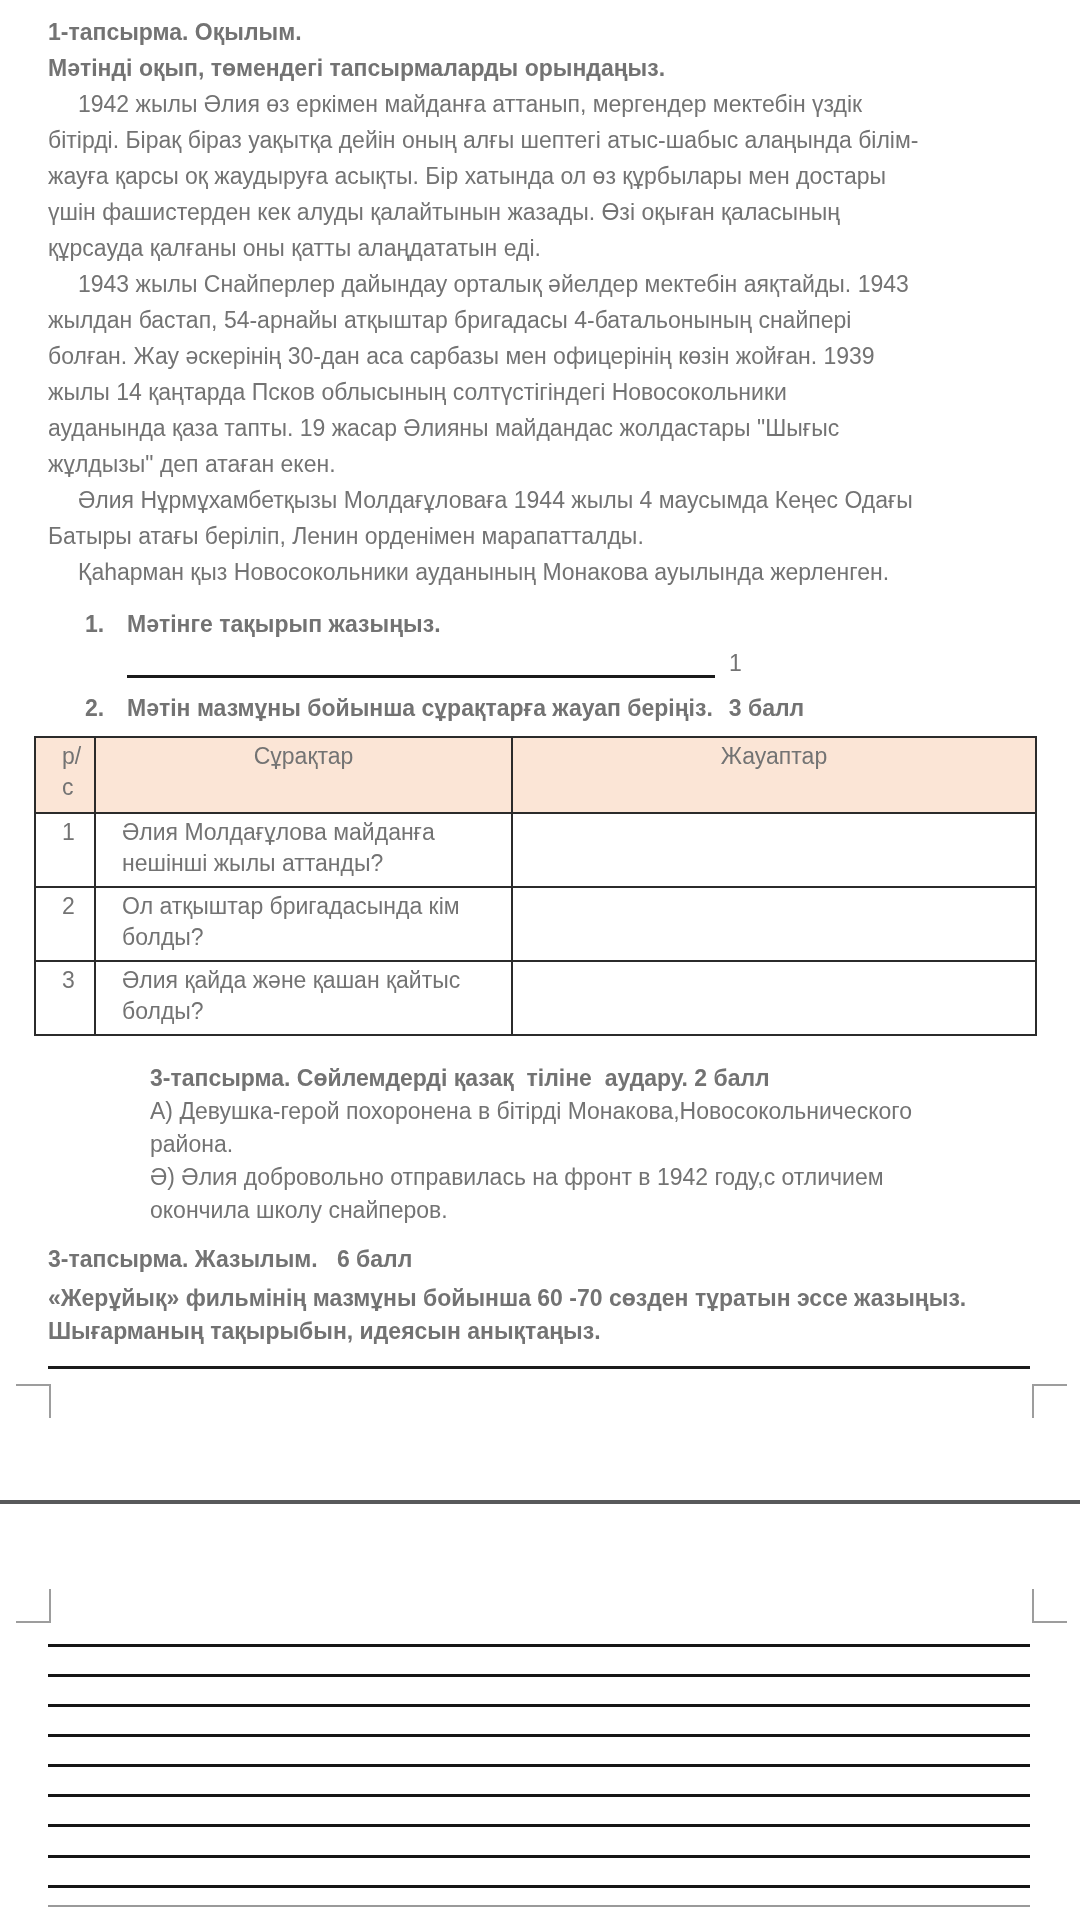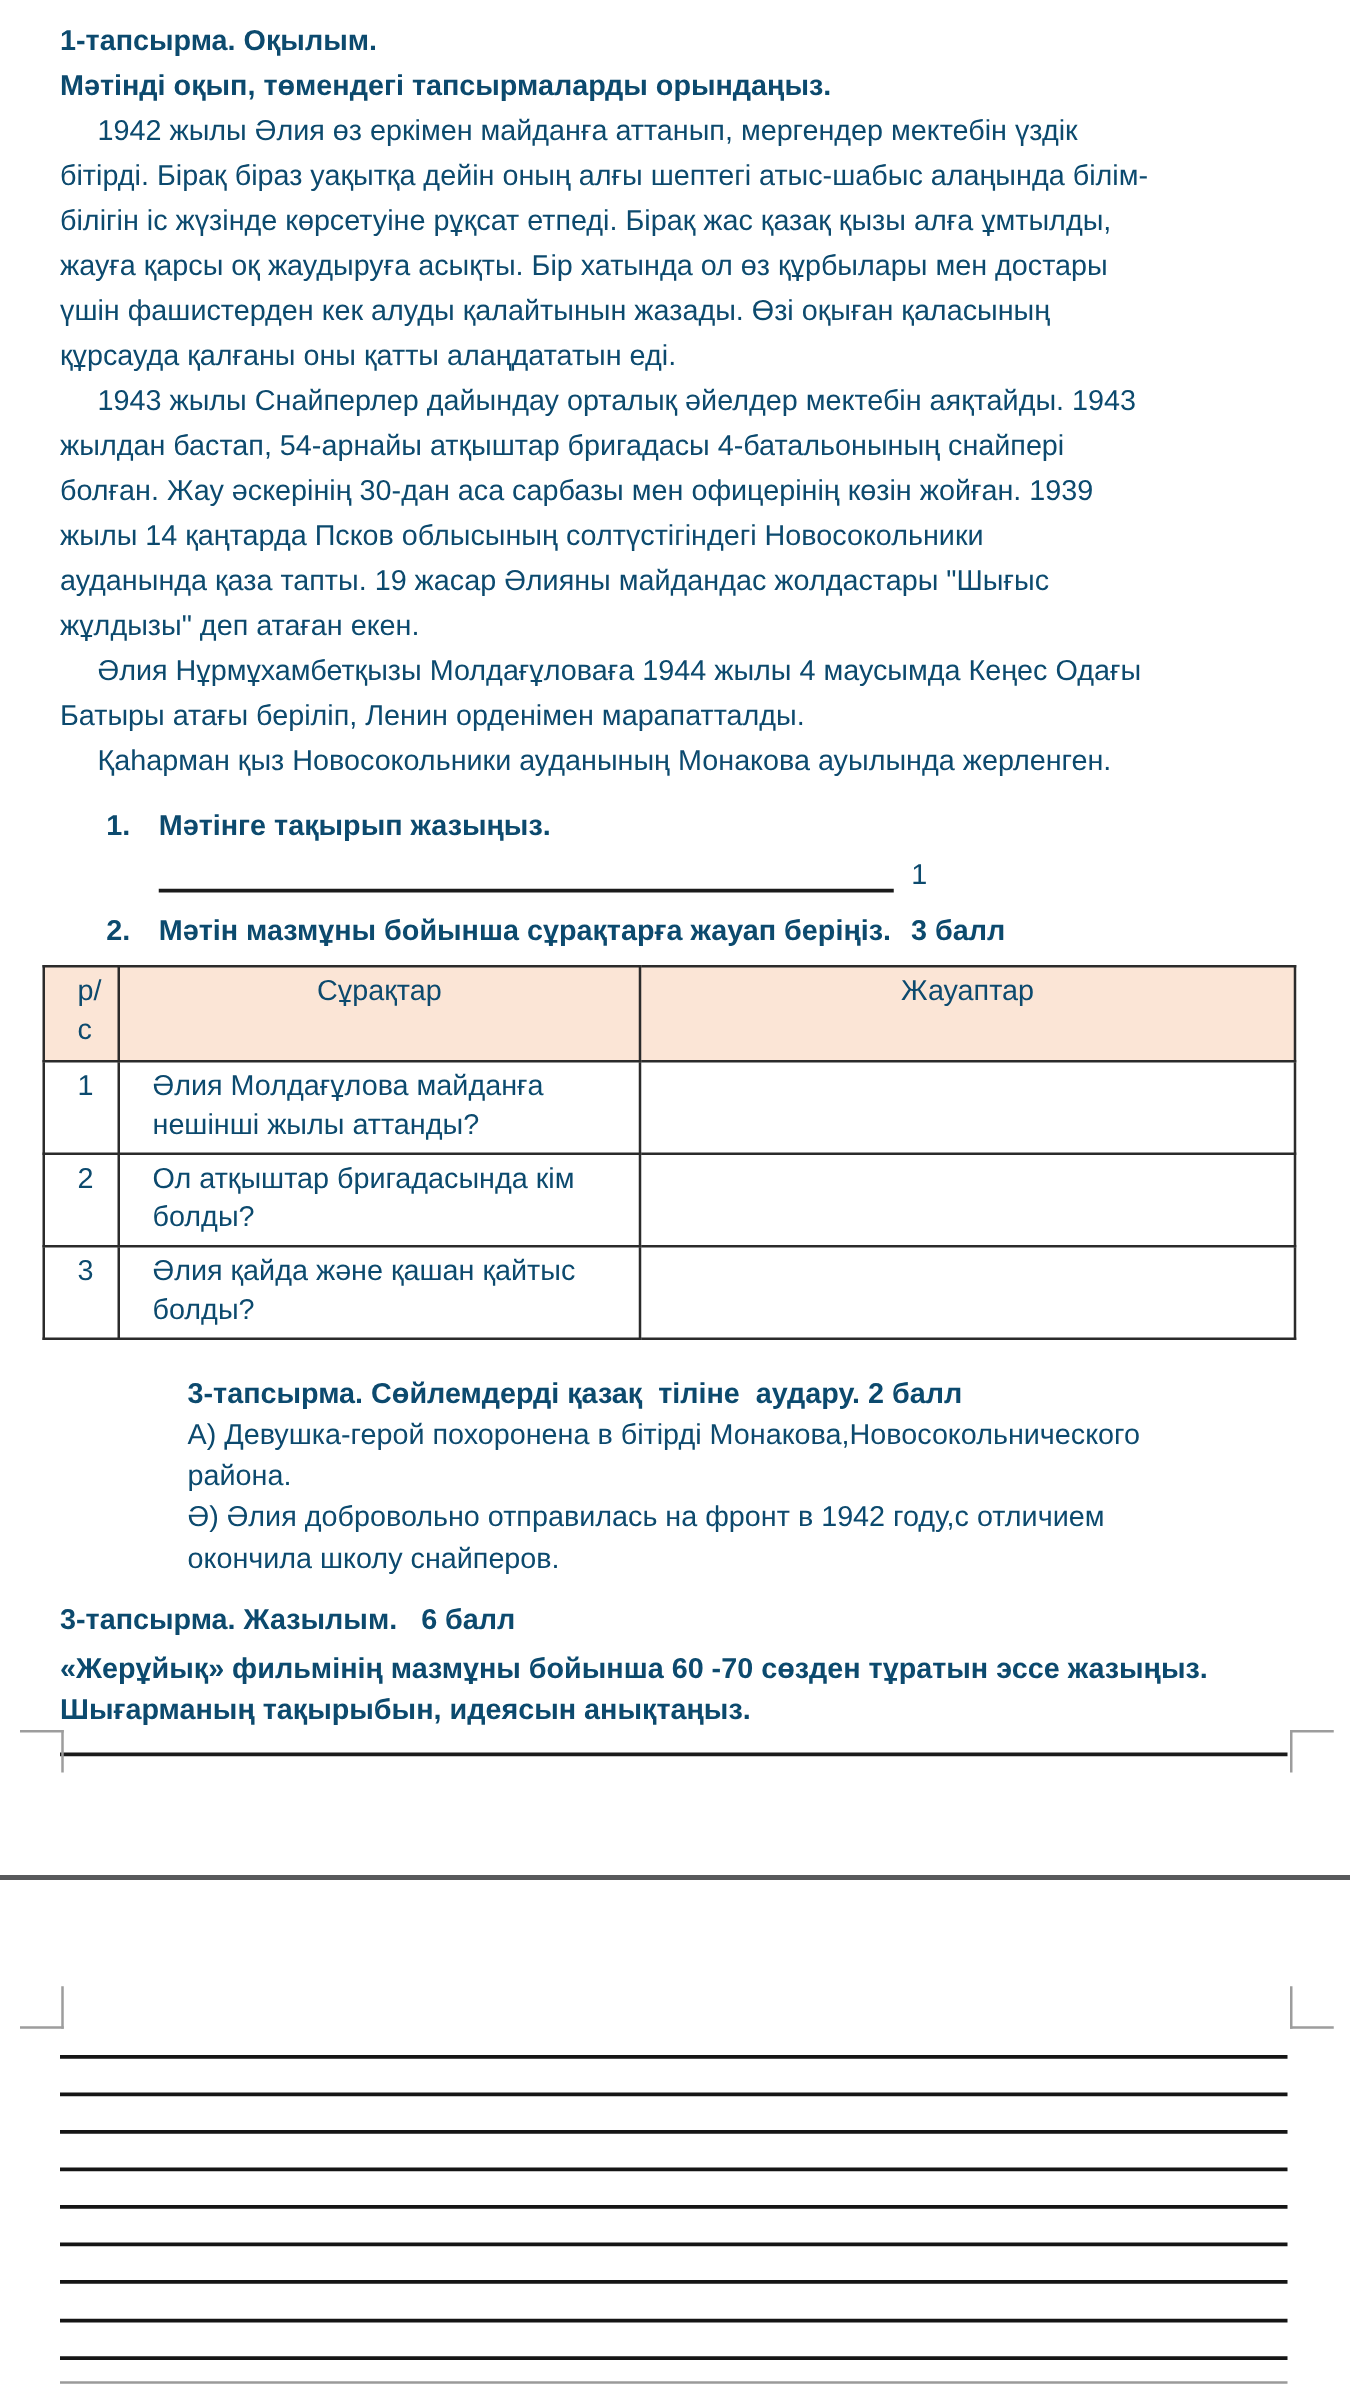--- a/index.html
+++ b/index.html
@@ -1,21 +1,21 @@
 <!DOCTYPE html>
 <html><head>
 <meta charset="utf-8">
 <style>
   html,body{margin:0;padding:0;background:#ffffff;}
   .page{
     position:relative;
     width:1080px;height:1908px;
     background:#ffffff;
     font-family:"Liberation Sans", sans-serif;
-    color:#0c4a6e;
+    color:#737373;
     overflow:hidden;
   }
   .content{
     position:absolute;left:48px;top:14px;width:1000px;
     font-size:23px;line-height:36px;
   }
   .line{white-space:pre;}
   .bold{font-weight:bold;}
   .indent{padding-left:30px;}
   
@@ -71,21 +71,20 @@
 <div class="page">
 
   <div class="content">
 
     <div class="line bold">1-тапсырма. Оқылым.</div>
     <div class="line bold">Мәтінді оқып, төмендегі тапсырмаларды орындаңыз.</div>
 
     <div>
       <div class="line indent">1942 жылы Әлия өз еркімен майданға аттанып, мергендер мектебін үздік</div>
       <div class="line">бітірді. Бірақ біраз уақытқа дейін оның алғы шептегі атыс-шабыс алаңында білім-</div>
-      <div class="line">білігін іс жүзінде көрсетуіне рұқсат етпеді. Бірақ жас қазақ қызы алға ұмтылды,</div>
       <div class="line">жауға қарсы оқ жаудыруға асықты. Бір хатында ол өз құрбылары мен достары</div>
       <div class="line">үшін фашистерден кек алуды қалайтынын жазады. Өзі оқыған қаласының</div>
       <div class="line">құрсауда қалғаны оны қатты алаңдататын еді.</div>
     </div>
 
     <div>
       <div class="line indent">1943 жылы Снайперлер дайындау орталық әйелдер мектебін аяқтайды. 1943</div>
       <div class="line">жылдан бастап, 54-арнайы атқыштар бригадасы 4-батальонының снайпері</div>
       <div class="line">болған. Жау әскерінің 30-дан аса сарбазы мен офицерінің көзін жойған. 1939</div>
       <div class="line">жылы 14 қаңтарда Псков облысының солтүстігіндегі Новосокольники</div>

